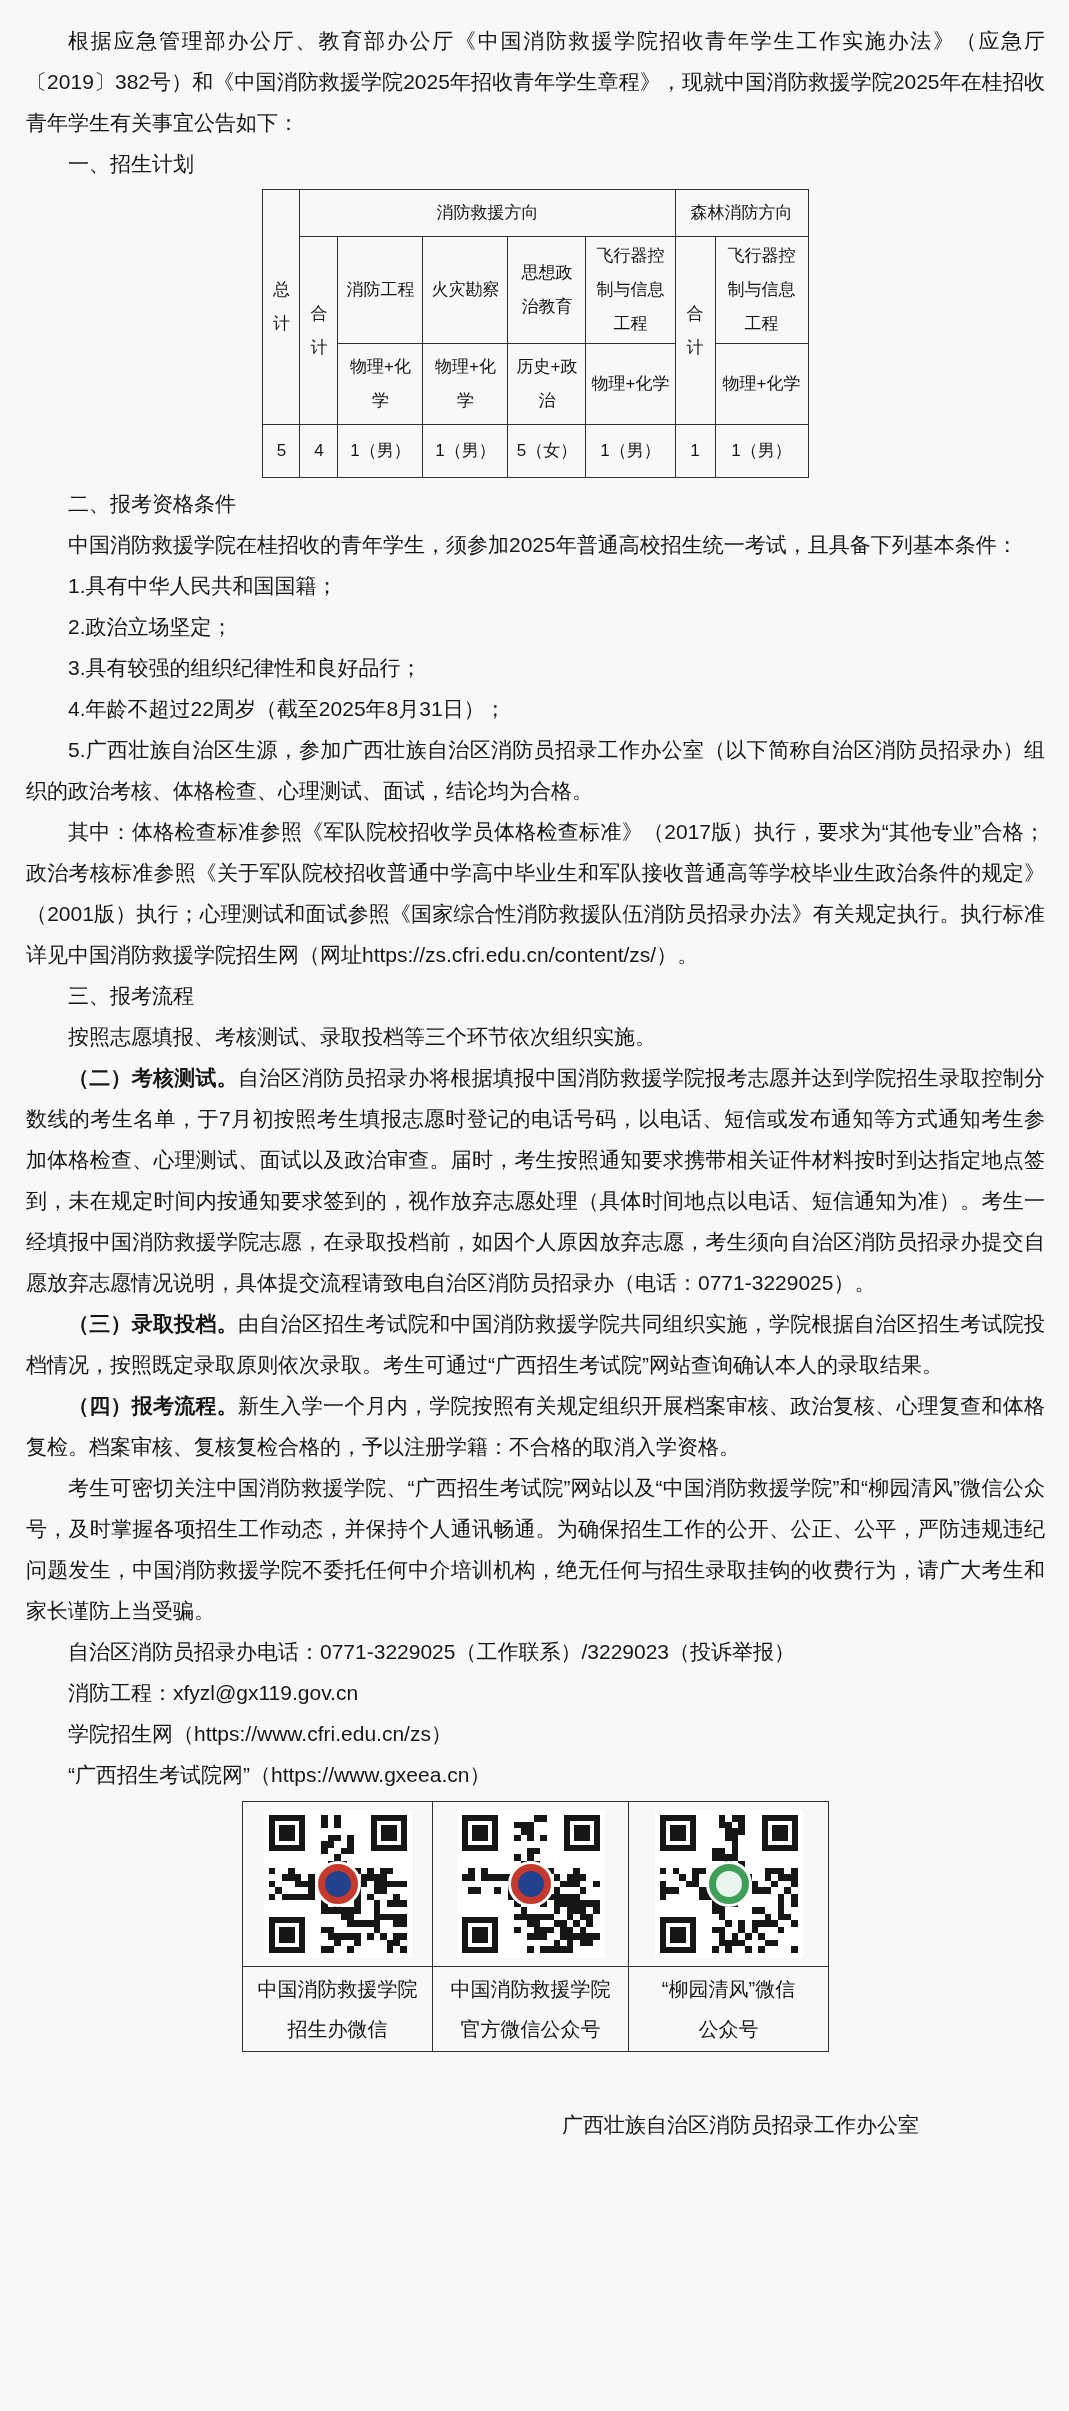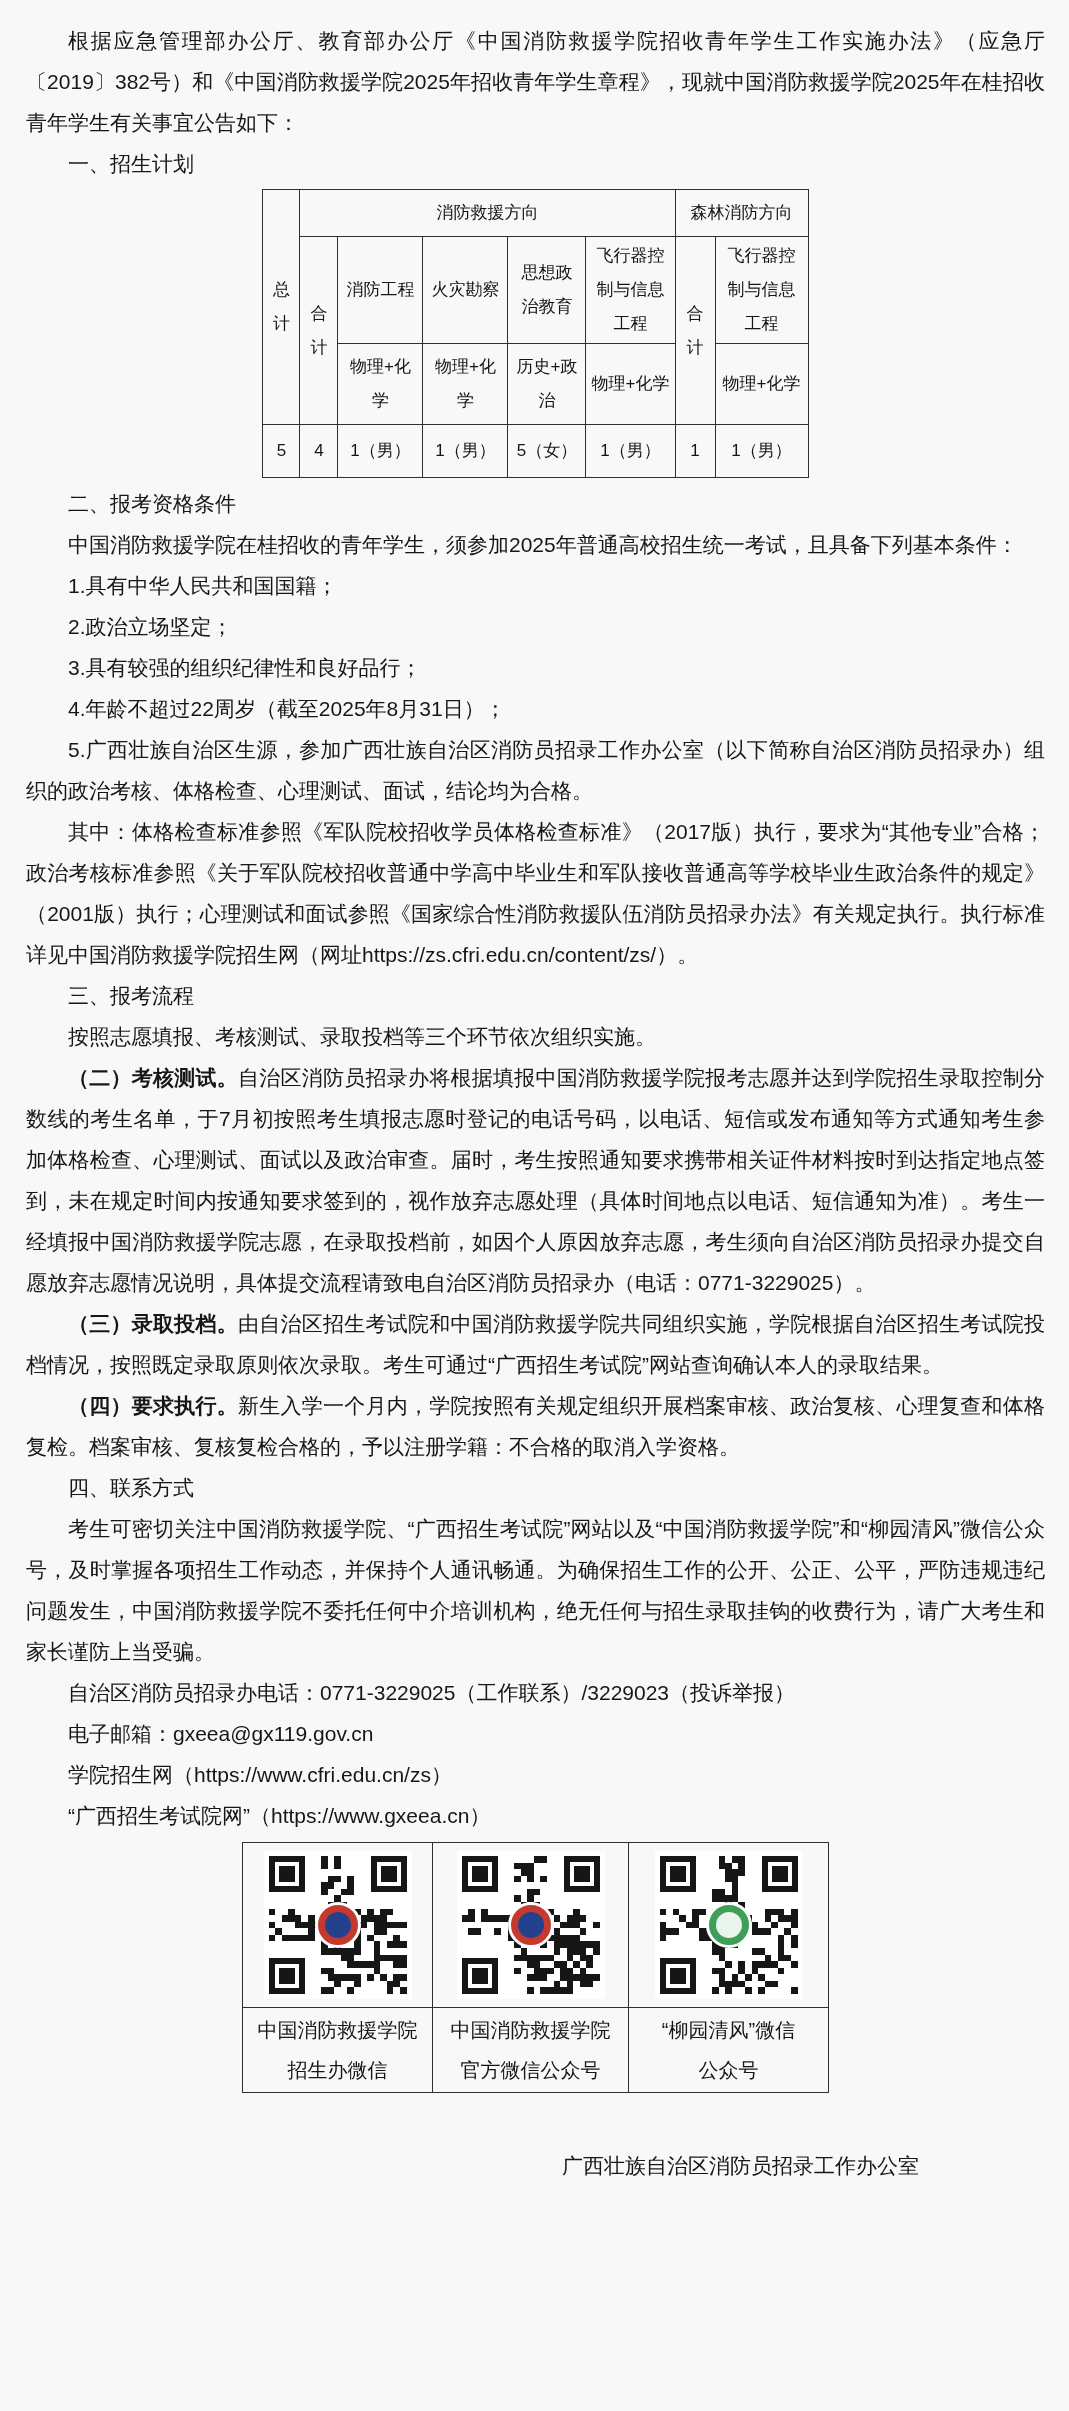--- a/index.html
+++ b/index.html
@@ -105,26 +105,25 @@
   <p class="para">2.政治立场坚定；</p>
   <p class="para">3.具有较强的组织纪律性和良好品行；</p>
   <p class="para">4.年龄不超过22周岁（截至2025年8月31日）；</p>
   <p class="para">5.广西壮族自治区生源，参加广西壮族自治区消防员招录工作办公室（以下简称自治区消防员招录办）组织的政治考核、体格检查、心理测试、面试，结论均为合格。</p>
   <p class="para">其中：体格检查标准参照《军队院校招收学员体格检查标准》（2017版）执行，要求为“其他专业”合格；政治考核标准参照《关于军队院校招收普通中学高中毕业生和军队接收普通高等学校毕业生政治条件的规定》（2001版）执行；心理测试和面试参照《国家综合性消防救援队伍消防员招录办法》有关规定执行。执行标准详见中国消防救援学院招生网（网址https://zs.cfri.edu.cn/content/zs/）。</p>
 
   <p class="para">三、报考流程</p>
   <p class="para">按照志愿填报、考核测试、录取投档等三个环节依次组织实施。</p>
   <p class="para"><b class="lead-bold">（二）考核测试。</b><span>自治区消防员招录办将根据填报中国消防救援学院报考志愿并达到学院招生录取控制分数线的考生名单，于7月初按照考生填报志愿时登记的电话号码，以电话、短信或发布通知等方式通知考生参加体格检查、心理测试、面试以及政治审查。届时，考生按照通知要求携带相关证件材料按时到达指定地点签到，未在规定时间内按通知要求签到的，视作放弃志愿处理（具体时间地点以电话、短信通知为准）。考生一经填报中国消防救援学院志愿，在录取投档前，如因个人原因放弃志愿，考生须向自治区消防员招录办提交自愿放弃志愿情况说明，具体提交流程请致电自治区消防员招录办（电话：0771-3229025）。</span></p>
   <p class="para"><b class="lead-bold">（三）录取投档。</b><span>由自治区招生考试院和中国消防救援学院共同组织实施，学院根据自治区招生考试院投档情况，按照既定录取原则依次录取。考生可通过“广西招生考试院”网站查询确认本人的录取结果。</span></p>
-  <p class="para"><b class="lead-bold">（四）要求执行。</b><span>新生入学一个月内，学院按照有关规定组织开展档案审核、政治复核、心理复查和体格复检。档案审核、复核复检合格的，予以注册学籍：不合格的取消入学资格。</span></p>
-
-  <p class="para">四、联系方式</p>
+  <p class="para"><b class="lead-bold">（四）报考流程。</b><span>新生入学一个月内，学院按照有关规定组织开展档案审核、政治复核、心理复查和体格复检。档案审核、复核复检合格的，予以注册学籍：不合格的取消入学资格。</span></p>
+
   <p class="para">考生可密切关注中国消防救援学院、“广西招生考试院”网站以及“中国消防救援学院”和“柳园清风”微信公众号，及时掌握各项招生工作动态，并保持个人通讯畅通。为确保招生工作的公开、公正、公平，严防违规违纪问题发生，中国消防救援学院不委托任何中介培训机构，绝无任何与招生录取挂钩的收费行为，请广大考生和家长谨防上当受骗。</p>
   <p class="para">自治区消防员招录办电话：0771-3229025（工作联系）/3229023（投诉举报）</p>
-  <p class="para">电子邮箱：gxeea@gx119.gov.cn</p>
+  <p class="para">消防工程：xfyzl@gx119.gov.cn</p>
   <p class="para">学院招生网（https://www.cfri.edu.cn/zs）</p>
   <p class="para">“广西招生考试院网”（https://www.gxeea.cn）</p>
 
   <table class="qrt">
     <colgroup>
         <col style="width:190px">
         <col style="width:196px">
         <col style="width:200px">
       </colgroup>
     <tbody>

